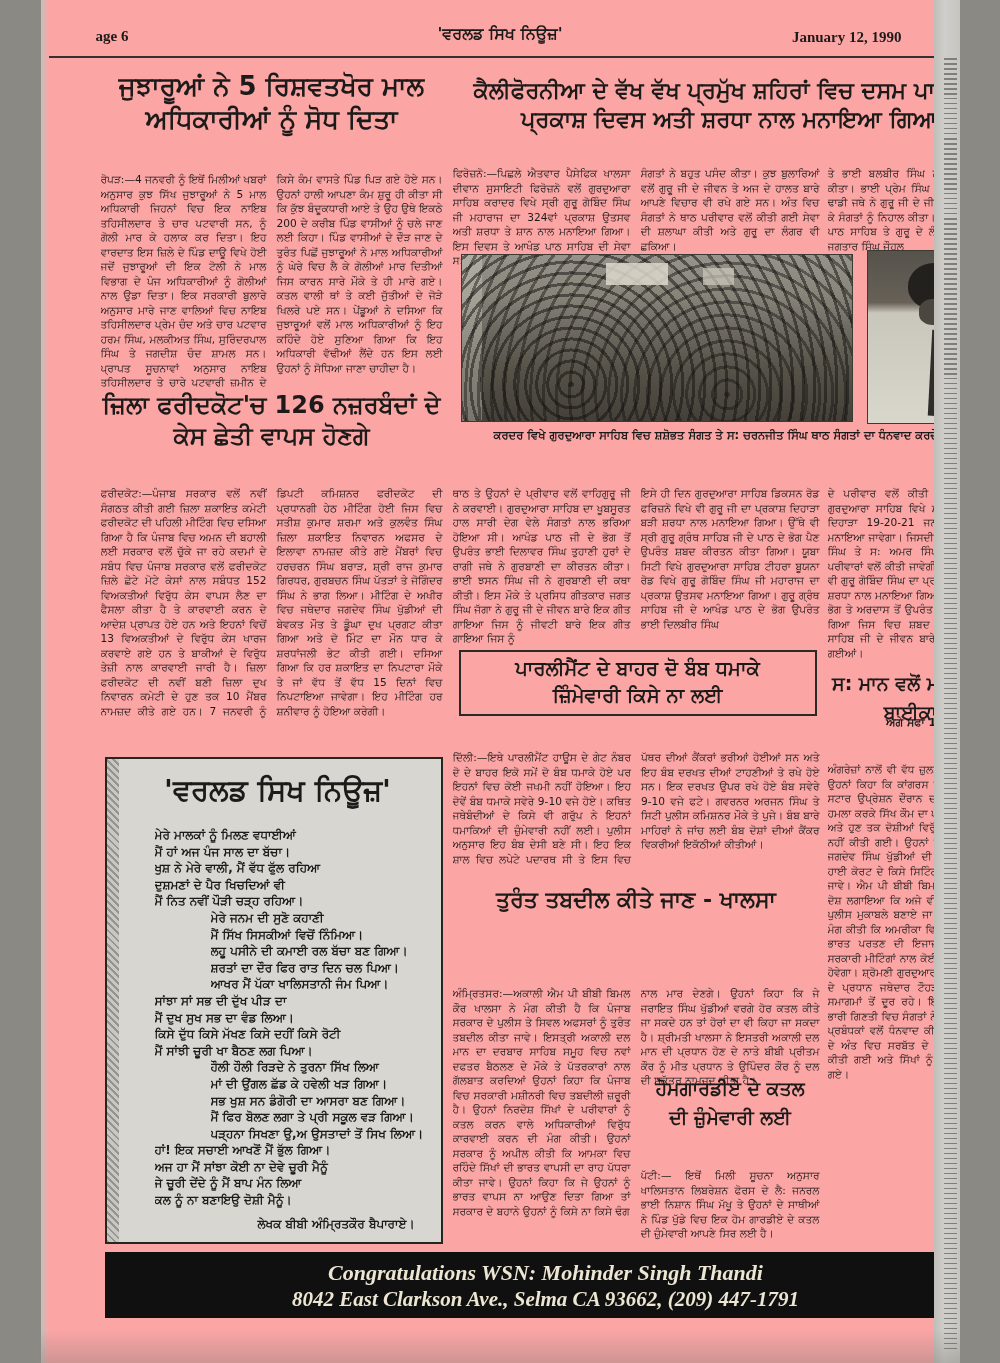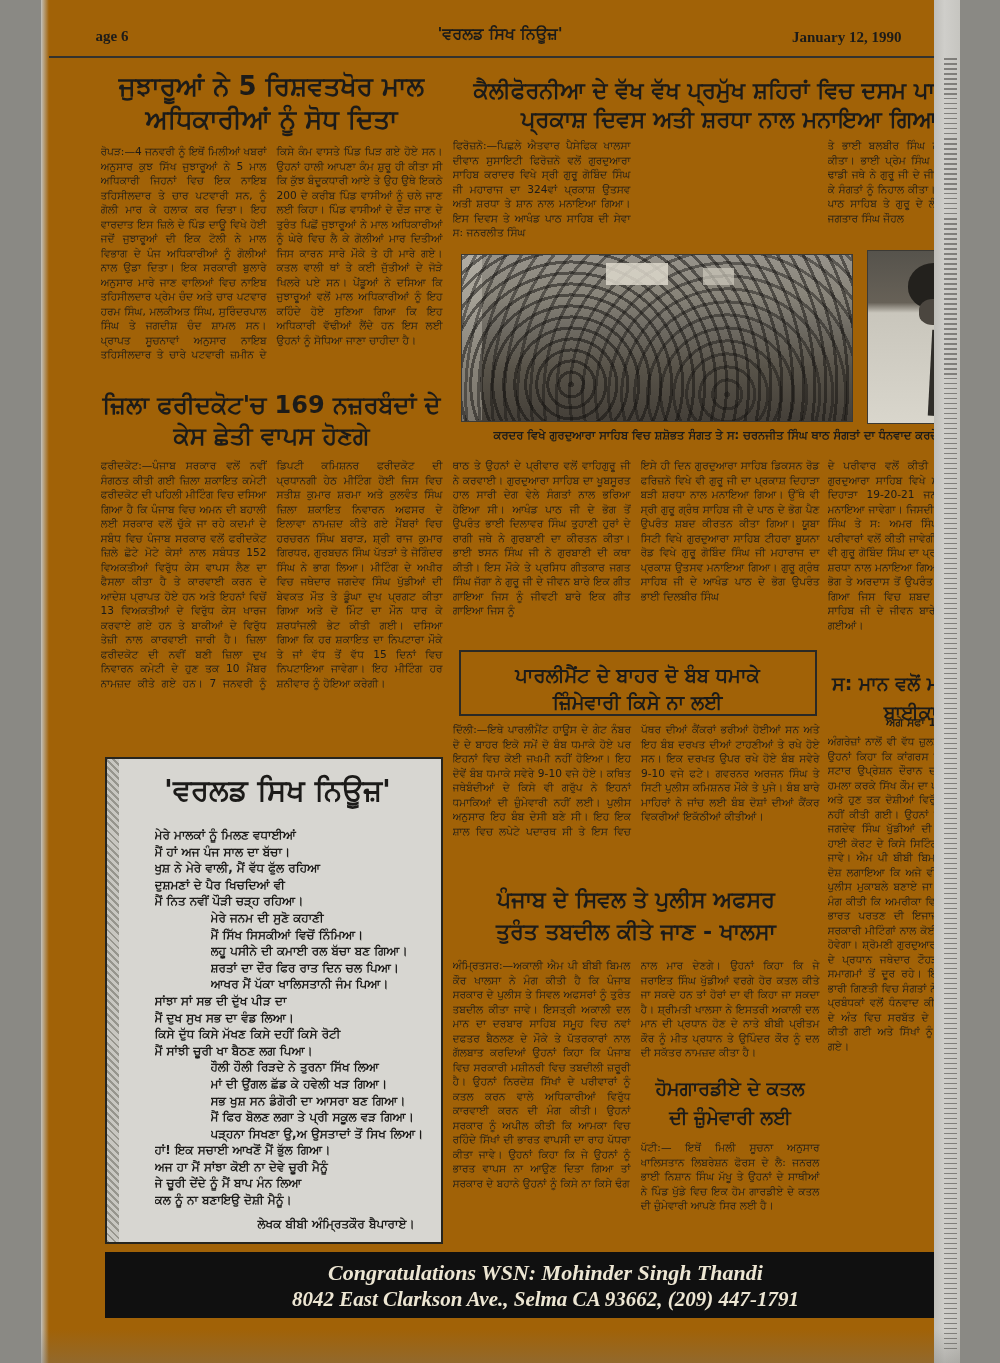--- a/index.html
+++ b/index.html
@@ -1,28 +1,28 @@
 <!DOCTYPE html>
 <html><head>
 <meta charset="utf-8">
 <style>
   html,body{margin:0;padding:0;background:#8a8984;}
-  #page{position:relative;width:919px;height:1363px;margin:0 auto;background:#a16207;
+  #page{position:relative;width:919px;height:1363px;margin:0 auto;background:#fca5a5;
         font-family:"DejaVu Sans",sans-serif;color:#1c1b19;overflow:hidden;}
   #page::after{content:"";position:absolute;left:0;bottom:0;width:100%;height:34px;
         background:linear-gradient(180deg,rgba(120,118,112,0) 0%,rgba(120,118,112,.35) 100%);pointer-events:none;}
   .abs{position:absolute;}
   
   .hdr-page{left:55px;top:28px;font-family:"Liberation Serif",serif;font-weight:bold;font-size:15px;}
   .hdr-mast{left:0;right:0;top:24px;text-align:center;font-weight:bold;font-size:16px;}
   .hdr-date{right:58px;top:29px;font-family:"Liberation Serif",serif;font-weight:bold;font-size:15px;}
   .hdr-rule{left:8px;top:56px;width:960px;height:2px;background:#33322e;}
   
   .hl{font-weight:bold;text-align:center;}
-  .body{font-size:10.6px;line-height:1.37;text-align:justify;overflow:hidden;}
+  .body{font-size:10.6px;line-height:1.37;text-align:justify;overflow:hidden;margin-top:28px;}
   .cols2{column-count:2;column-gap:10px;}
   
   .a1-h{left:62px;top:70px;width:338px;font-size:26px;line-height:1.28;}
   .a1-b{left:60px;top:144px;width:342px;height:242px;}
   .a2-h{left:62px;top:390px;width:338px;font-size:24px;line-height:1.3;}
   .a2-b{left:60px;top:458px;width:342px;height:288px;}
   
   .poem{left:64px;top:757px;width:334px;height:483px;border:2px solid #26251f;background:#d7d6d1;}
   .poem-hatch{left:0;top:0;width:12px;height:100%;
      background:repeating-linear-gradient(45deg,#96958d 0 2px,#c8c7c1 2px 5px);}
@@ -46,21 +46,21 @@
   .pb-sign2{left:62%;top:8%;width:8%;height:10%;background:#cfcabd;opacity:.7;}
   .photo-spk{left:826px;top:250px;width:136px;height:172px;
      background:linear-gradient(180deg,#56534c 0%,#676157 30%,#c9c6bc 36%,#d9d6cc 100%);}
   .spk-turban{left:30%;top:7%;width:38%;height:27%;background:#23211d;border-radius:50% 50% 46% 46%;}
   .spk-face{left:38%;top:28%;width:24%;height:15%;background:#4b463f;border-radius:42%;}
   .spk-mic{left:57%;top:26%;width:28%;height:36%;background:#2c2a26;border-radius:45% 45% 25% 25%;transform:rotate(16deg);}
   .spk-tie{left:46%;top:46%;width:9%;height:50%;background:#2f2d29;transform:rotate(3deg);}
   .spk-cord{left:64%;top:42%;width:3px;height:56%;background:#3a3833;}
   .cal-cap{left:412px;top:428px;width:553px;font-size:11.5px;font-weight:bold;text-align:center;}
   .parl-box{left:418px;top:650px;width:354px;height:62px;border:2px solid #2a2925;}
-  .parl-h{padding-top:10px;font-size:19.5px;line-height:1.4;}
+  .parl-h{padding-top:3px;font-size:19.5px;line-height:1.4;}
   .parl-b{left:412px;top:722px;width:367px;height:156px;}
   .kh-h{left:412px;top:884px;width:367px;font-size:22px;line-height:1.45;}
   .kh-c1{top:958px;height:282px;}
   .kh-c2{top:958px;height:110px;}
   .hg-h{top:1074px;font-size:19px;line-height:1.5;}
   .hg-b{top:1140px;height:100px;}
   .maan-h{top:650px;font-size:19px;line-height:1.5;margin-top:19px;}
   .maan-cont{top:716px;font-size:11px;font-weight:bold;text-align:center;}
   .maan-b{top:734px;height:506px;}
   
@@ -86,21 +86,21 @@
   <div class="abs hdr-date">January 12, 1990</div>
   <div class="abs hdr-rule"></div>
 
   <div class="abs hl a1-h">ਜੁਝਾਰੂਆਂ ਨੇ 5 ਰਿਸ਼ਵਤਖੋਰ ਮਾਲ ਅਧਿਕਾਰੀਆਂ ਨੂੰ ਸੋਧ ਦਿਤਾ</div>
   <div class="abs a1-b body cols2">
     <span>ਰੋਪੜ:—4 ਜਨਵਰੀ ਨੂੰ ਇਥੋਂ ਮਿਲੀਆਂ ਖਬਰਾਂ ਅਨੁਸਾਰ ਕੁਝ ਸਿੱਖ ਜੁਝਾਰੂਆਂ ਨੇ 5 ਮਾਲ ਅਧਿਕਾਰੀ ਜਿਹਨਾਂ ਵਿਚ ਇਕ ਨਾਇਬ ਤਹਿਸੀਲਦਾਰ ਤੇ ਚਾਰ ਪਟਵਾਰੀ ਸਨ, ਨੂੰ ਗੋਲੀ ਮਾਰ ਕੇ ਹਲਾਕ ਕਰ ਦਿਤਾ। ਇਹ ਵਾਰਦਾਤ ਇਸ ਜ਼ਿਲੇ ਦੇ ਪਿੰਡ ਦਾਊ ਵਿਖੇ ਹੋਈ ਜਦੋਂ ਜੁਝਾਰੂਆਂ ਦੀ ਇਕ ਟੋਲੀ ਨੇ ਮਾਲ ਵਿਭਾਗ ਦੇ ਪੰਜ ਅਧਿਕਾਰੀਆਂ ਨੂੰ ਗੋਲੀਆਂ ਨਾਲ ਉਡਾ ਦਿਤਾ। ਇਕ ਸਰਕਾਰੀ ਬੁਲਾਰੇ ਅਨੁਸਾਰ ਮਾਰੇ ਜਾਣ ਵਾਲਿਆਂ ਵਿਚ ਨਾਇਬ ਤਹਿਸੀਲਦਾਰ ਪ੍ਰੇਮ ਚੰਦ ਅਤੇ ਚਾਰ ਪਟਵਾਰ ਹਰਮ ਸਿੰਘ, ਮਲਕੀਅਤ ਸਿੰਘ, ਸੁਰਿੰਦਰਪਾਲ ਸਿੰਘ ਤੇ ਜਗਦੀਸ਼ ਚੰਦ ਸ਼ਾਮਲ ਸਨ। ਪ੍ਰਾਪਤ ਸੂਚਨਾਵਾਂ ਅਨੁਸਾਰ ਨਾਇਬ ਤਹਿਸੀਲਦਾਰ</span>
     <span> </span>
     <span>ਤੇ ਚਾਰੇ ਪਟਵਾਰੀ ਜ਼ਮੀਨ ਦੇ ਕਿਸੇ ਕੰਮ ਵਾਸਤੇ ਪਿੰਡ ਪਿੜ ਗਏ ਹੋਏ ਸਨ। ਉਹਨਾਂ ਹਾਲੀ ਆਪਣਾ ਕੰਮ ਸ਼ੁਰੂ ਹੀ ਕੀਤਾ ਸੀ ਕਿ ਕੁੱਝ ਬੰਦੂਕਧਾਰੀ ਆਏ ਤੇ ਉਹ ਉਥੇ ਇਕਠੇ 200 ਦੇ ਕਰੀਬ ਪਿੰਡ ਵਾਸੀਆਂ ਨੂੰ ਚਲੇ ਜਾਣ ਲਈ ਕਿਹਾ। ਪਿੰਡ ਵਾਸੀਆਂ ਦੇ ਦੌੜ ਜਾਣ ਦੇ ਤੁਰੰਤ ਪਿਛੋਂ ਜੁਝਾਰੂਆਂ ਨੇ ਮਾਲ ਅਧਿਕਾਰੀਆਂ ਨੂੰ ਘੇਰੇ ਵਿਚ ਲੈ ਕੇ ਗੋਲੀਆਂ ਮਾਰ ਦਿਤੀਆਂ ਜਿਸ ਕਾਰਨ ਸਾਰੇ ਮੌਕੇ ਤੇ ਹੀ ਮਾਰੇ ਗਏ। ਕਤਲ ਵਾਲੀ ਥਾਂ ਤੇ ਕਈ ਜੁੱਤੀਆਂ ਦੇ ਜੋੜੇ ਖਿਲਰੇ ਪਏ ਸਨ। ਪੇਂਡੂਆਂ ਨੇ ਦਸਿਆ ਕਿ ਜੁਝਾਰੂਆਂ ਵਲੋਂ ਮਾਲ ਅਧਿਕਾਰੀਆਂ ਨੂੰ ਇਹ ਕਹਿੰਦੇ ਹੋਏ ਸੁਣਿਆ ਗਿਆ ਕਿ ਇਹ ਅਧਿਕਾਰੀ ਵੱਢੀਆਂ ਲੈਂਦੇ ਹਨ ਇਸ ਲਈ ਉਹਨਾਂ ਨੂੰ ਸੋਧਿਆ ਜਾਣਾ ਚਾਹੀਦਾ ਹੈ।</span>
   </div>
 
-  <div class="abs hl a2-h">ਜ਼ਿਲਾ ਫਰੀਦਕੋਟ'ਚ 169 ਨਜ਼ਰਬੰਦਾਂ ਦੇ ਕੇਸ ਛੇਤੀ ਵਾਪਸ ਹੋਣਗੇ</div>
+  <div class="abs hl a2-h">ਜ਼ਿਲਾ ਫਰੀਦਕੋਟ'ਚ 126 ਨਜ਼ਰਬੰਦਾਂ ਦੇ ਕੇਸ ਛੇਤੀ ਵਾਪਸ ਹੋਣਗੇ</div>
   <div class="abs a2-b body cols2">
     <span>ਫਰੀਦਕੋਟ:—ਪੰਜਾਬ ਸਰਕਾਰ ਵਲੋਂ ਨਵੀਂ ਸੰਗਠਤ ਕੀਤੀ ਗਈ ਜ਼ਿਲਾ ਸ਼ਕਾਇਤ ਕਮੇਟੀ ਫਰੀਦਕੋਟ ਦੀ ਪਹਿਲੀ ਮੀਟਿੰਗ ਵਿਚ ਦਸਿਆ ਗਿਆ ਹੈ ਕਿ ਪੰਜਾਬ ਵਿਚ ਅਮਨ ਦੀ ਬਹਾਲੀ ਲਈ ਸਰਕਾਰ ਵਲੋਂ ਚੁੱਕੇ ਜਾ ਰਹੇ ਕਦਮਾਂ ਦੇ ਸਬੰਧ ਵਿਚ ਪੰਜਾਬ ਸਰਕਾਰ ਵਲੋਂ ਫਰੀਦਕੋਟ ਜ਼ਿਲੇ ਛੋਟੇ ਮੋਟੇ ਕੇਸਾਂ ਨਾਲ ਸਬੰਧਤ 152 ਵਿਅਕਤੀਆਂ ਵਿਰੁੱਧ ਕੇਸ ਵਾਪਸ ਲੈਣ ਦਾ ਫੈਸਲਾ ਕੀਤਾ ਹੈ ਤੇ ਕਾਰਵਾਈ ਕਰਨ ਦੇ ਆਦੇਸ਼ ਪ੍ਰਾਪਤ ਹੋਏ ਹਨ ਅਤੇ ਇਹਨਾਂ ਵਿਚੋਂ 13 ਵਿਅਕਤੀਆਂ ਦੇ ਵਿਰੁੱਧ ਕੇਸ ਖਾਰਜ ਕਰਵਾਏ ਗਏ ਹਨ ਤੇ ਬਾਕੀਆਂ ਦੇ ਵਿਰੁੱਧ ਤੇਜ਼ੀ ਨਾਲ ਕਾਰਵਾਈ ਜਾਰੀ ਹੈ। ਜ਼ਿਲਾ ਫਰੀਦਕੋਟ ਦੀ ਨਵੀਂ ਬਣੀ ਜ਼ਿਲਾ ਦੁਖ ਨਿਵਾਰਨ ਕਮੇਟੀ ਦੇ ਹੁਣ ਤਕ 10 ਮੈਂਬਰ ਨਾਮਜ਼ਦ ਕੀਤੇ ਗਏ ਹਨ। 7 ਜਨਵਰੀ ਨੂੰ ਡਿਪਟੀ ਕਮਿਸ਼ਨਰ ਫਰੀਦਕੋਟ ਦੀ ਪ੍ਰਧਾਨਗੀ ਹੇਠ ਮੀਟਿੰਗ ਹੋਈ ਜਿਸ ਵਿਚ ਸਤੀਸ਼ ਕੁਮਾਰ ਸ਼ਰਮਾ ਅਤੇ</span>
     <span> </span>
     <span>ਕੁਲਵੰਤ ਸਿੰਘ ਜ਼ਿਲਾ ਸ਼ਕਾਇਤ ਨਿਵਾਰਨ ਅਫਸਰ ਦੇ ਇਲਾਵਾ ਨਾਮਜ਼ਦ ਕੀਤੇ ਗਏ ਮੈਂਬਰਾਂ ਵਿਚ ਹਰਚਰਨ ਸਿੰਘ ਬਰਾੜ, ਸ਼੍ਰੀ ਰਾਜ ਕੁਮਾਰ ਗਿਰਧਰ, ਗੁਰਬਚਨ ਸਿੰਘ ਪੱਤੜਾਂ ਤੇ ਜੋਗਿੰਦਰ ਸਿੰਘ ਨੇ ਭਾਗ ਲਿਆ। ਮੀਟਿੰਗ ਦੇ ਅਖੀਰ ਵਿਚ ਜਥੇਦਾਰ ਜਗਦੇਵ ਸਿੰਘ ਖੁੱਡੀਆਂ ਦੀ ਬੇਵਕਤ ਮੌਤ ਤੇ ਡੂੰਘਾ ਦੁਖ ਪ੍ਰਗਟ ਕੀਤਾ ਗਿਆ ਅਤੇ ਦੋ ਮਿੰਟ ਦਾ ਮੌਨ ਧਾਰ ਕੇ ਸ਼ਰਧਾਂਜਲੀ ਭੇਟ ਕੀਤੀ ਗਈ। ਦਸਿਆ ਗਿਆ ਕਿ ਹਰ ਸ਼ਕਾਇਤ ਦਾ ਨਿਪਟਾਰਾ ਮੌਕੇ ਤੇ ਜਾਂ ਵੱਧ ਤੋਂ ਵੱਧ 15 ਦਿਨਾਂ ਵਿਚ ਨਿਪਟਾਇਆ ਜਾਵੇਗਾ। ਇਹ ਮੀਟਿੰਗ ਹਰ ਸ਼ਨੀਵਾਰ ਨੂੰ ਹੋਇਆ ਕਰੇਗੀ।</span>
   </div>
 
   <div class="abs poem">
     <div class="abs poem-hatch"></div>
     <div class="abs poem-title">'ਵਰਲਡ ਸਿਖ ਨਿਊਜ਼'</div>
     <div class="abs poem-lines">
@@ -126,20 +126,21 @@
       <div class="pl">ਹਾਂ! ਇਕ ਸਚਾਈ ਆਖਣੋਂ ਮੈਂ ਭੁੱਲ ਗਿਆ।</div>
       <div class="pl">ਅਜ ਹਾ ਮੈਂ ਸਾਂਝਾ ਕੋਈ ਨਾ ਦੇਵੇ ਚੂਰੀ ਮੈਨੂੰ</div>
       <div class="pl">ਜੇ ਚੂਰੀ ਦੇਂਦੇ ਨੂੰ ਮੈਂ ਬਾਪ ਮੰਨ ਲਿਆ</div>
       <div class="pl">ਕਲ ਨੂੰ ਨਾ ਬਣਾਇਉ ਦੋਸ਼ੀ ਮੈਨੂੰ।</div>
     </div>
     <div class="abs poem-author">ਲੇਖਕ ਬੀਬੀ ਅੰਮ੍ਰਿਤਕੌਰ ਬੈਪਾਰਾਏ।</div>
   </div>
 
   <div class="abs hl cal-h">ਕੈਲੀਫੋਰਨੀਆ ਦੇ ਵੱਖ ਵੱਖ ਪ੍ਰਮੁੱਖ ਸ਼ਹਿਰਾਂ ਵਿਚ ਦਸਮ ਪਾਤਸ਼ਾਹ ਪ੍ਰਕਾਸ਼ ਦਿਵਸ ਅਤੀ ਸ਼ਰਧਾ ਨਾਲ ਮਨਾਇਆ ਗਿਆ</div>
   <div class="abs body c1 rb1">ਫਿਰੋਜ਼ਨੋ:—ਪਿਛਲੇ ਐਤਵਾਰ ਪੈਸੇਫਿਕ ਖਾਲਸਾ ਦੀਵਾਨ ਸੁਸਾਇਟੀ ਫਿਰੋਜ਼ਨੋ ਵਲੋਂ ਗੁਰਦੁਆਰਾ ਸਾਹਿਬ ਕਰਾਦਰ ਵਿਖੇ ਸ੍ਰੀ ਗੁਰੂ ਗੋਬਿੰਦ ਸਿੰਘ ਜੀ ਮਹਾਰਾਜ ਦਾ 324ਵਾਂ ਪ੍ਰਕਾਸ਼ ਉਤਸਵ ਅਤੀ ਸ਼ਰਧਾ ਤੇ ਸ਼ਾਨ ਨਾਲ ਮਨਾਇਆ ਗਿਆ। ਇਸ ਦਿਵਸ ਤੇ ਆਖੰਡ ਪਾਠ ਸਾਹਿਬ ਦੀ ਸੇਵਾ ਸ: ਜਨਰਲੀਤ ਸਿੰਘ</div>
+  <div class="abs body c2 rb1">ਸੰਗਤਾਂ ਨੇ ਬਹੁਤ ਪਸੰਦ ਕੀਤਾ। ਕੁਝ ਬੁਲਾਰਿਆਂ ਵਲੋਂ ਗੁਰੂ ਜੀ ਦੇ ਜੀਵਨ ਤੇ ਅਜ ਦੇ ਹਾਲਤ ਬਾਰੇ ਆਪਣੇ ਵਿਚਾਰ ਵੀ ਰਖੇ ਗਏ ਸਨ। ਅੰਤ ਵਿਚ ਸੰਗਤਾਂ ਨੇ ਥਾਠ ਪਰੀਵਾਰ ਵਲੋਂ ਕੀਤੀ ਗਈ ਸੇਵਾ ਦੀ ਸ਼ਲਾਘਾ ਕੀਤੀ ਅਤੇ ਗੁਰੂ ਦਾ ਲੰਗਰ ਵੀ ਛਕਿਆ।</div>
   <div class="abs body c3 rb1">ਤੇ ਭਾਈ ਬਲਬੀਰ ਸਿੰਘ ਨੇ ਸ਼ਬਦ ਕੀਰਤਨ ਕੀਤਾ। ਭਾਈ ਪ੍ਰੇਮ ਸਿੰਘ ਡੁਡਵੇ ਵਾਲਿਆਂ ਦੇ ਢਾਡੀ ਜਥੇ ਨੇ ਗੁਰੂ ਜੀ ਦੇ ਜੀਵਨ ਬਾਰੇ ਵਾਰਾਂ ਗਾ ਕੇ ਸੰਗਤਾਂ ਨੂੰ ਨਿਹਾਲ ਕੀਤਾ। ਇਸ ਦਿਨ ਆਖੰਡ ਪਾਠ ਸਾਹਿਬ ਤੇ ਗੁਰੂ ਦੇ ਲੰਗਰ ਦੀ ਸੇਵਾ ਸ: ਜਗਤਾਰ ਸਿੰਘ ਜੌਹਲ</div>
 
   <div class="abs photo photo-big">
     <div class="abs pb-sign"></div>
     <div class="abs pb-sign2"></div>
   </div>
   <div class="abs photo photo-spk">
     <div class="abs spk-turban"></div>
     <div class="abs spk-face"></div>
     <div class="abs spk-mic"></div>
@@ -158,21 +159,20 @@
       <div>ਜ਼ਿੰਮੇਵਾਰੀ ਕਿਸੇ ਨਾ ਲਈ</div>
     </div>
   </div>
   <div class="abs parl-b body cols2">
     <span>ਦਿੱਲੀ:—ਇਥੇ ਪਾਰਲੀਮੈਂਟ ਹਾਊਸ ਦੇ ਗੇਟ ਨੰਬਰ ਦੋ ਦੇ ਬਾਹਰ ਇਕੋ ਸਮੇਂ ਦੋ ਬੰਬ ਧਮਾਕੇ ਹੋਏ ਪਰ ਇਹਨਾਂ ਵਿਚ ਕੋਈ ਜਖਮੀ ਨਹੀਂ ਹੋਇਆ। ਇਹ ਦੋਵੇਂ ਬੰਬ ਧਮਾਕੇ ਸਵੇਰੇ 9-10 ਵਜੇ ਹੋਏ। ਕਥਿਤ ਜਥੇਬੰਦੀਆਂ ਦੇ ਕਿਸੇ ਵੀ ਗਰੁੱਪ ਨੇ ਇਹਨਾਂ ਧਮਾਕਿਆਂ ਦੀ ਜ਼ੁੰਮੇਵਾਰੀ ਨਹੀਂ ਲਈ। ਪੁਲੀਸ ਅਨੁਸਾਰ ਇਹ ਬੰਬ ਦੇਸੀ ਬਣੇ ਸੀ। ਇਹ ਇਕ ਸ਼ਾਲ ਵਿਚ ਲਪੇਟੇ ਪਦਾਰਥ ਸੀ ਤੇ</span>
     <span> </span>
     <span>ਇਸ ਵਿਚ ਪੱਥਰ ਦੀਆਂ ਕੈਂਕਰਾਂ ਭਰੀਆਂ ਹੋਈਆਂ ਸਨ ਅਤੇ ਇਹ ਬੰਬ ਦਰਖਤ ਦੀਆਂ ਟਾਹਣੀਆਂ ਤੇ ਰਖੇ ਹੋਏ ਸਨ। ਇਕ ਦਰਖਤ ਉਪਰ ਰਖੇ ਹੋਏ ਬੰਬ ਸਵੇਰੇ 9-10 ਵਜੇ ਫਟੇ। ਗਵਰਨਰ ਅਰਜਨ ਸਿੰਘ ਤੇ ਸਿਟੀ ਪੁਲੀਸ ਕਮਿਸ਼ਨਰ ਮੌਕੇ ਤੇ ਪੁਜੇ। ਬੰਬ ਬਾਰੇ ਮਾਹਿਰਾਂ ਨੇ ਜਾਂਚ ਲਈ ਬੰਬ ਦੋਸ਼ਾਂ ਦੀਆਂ ਕੈਂਕਰ ਵਿਕਰੀਆਂ ਇਕੱਠੀਆਂ ਕੀਤੀਆਂ।</span>
   </div>
 
   <div class="abs hl kh-h">
-    <div>ਪੰਜਾਬ ਦੇ ਸਿਵਲ ਤੇ ਪੁਲੀਸ ਅਫਸਰ</div>
     <div>ਤੁਰੰਤ ਤਬਦੀਲ ਕੀਤੇ ਜਾਣ - ਖਾਲਸਾ</div>
   </div>
   <div class="abs body c1 kh-c1">ਅੰਮ੍ਰਿਤਸਰ:—ਅਕਾਲੀ ਐਮ ਪੀ ਬੀਬੀ ਬਿਮਲ ਕੌਰ ਖਾਲਸਾ ਨੇ ਮੰਗ ਕੀਤੀ ਹੈ ਕਿ ਪੰਜਾਬ ਸਰਕਾਰ ਦੇ ਪੁਲੀਸ ਤੇ ਸਿਵਲ ਅਫਸਰਾਂ ਨੂੰ ਤੁਰੰਤ ਤਬਦੀਲ ਕੀਤਾ ਜਾਵੇ। ਇਸਤ੍ਰੀ ਅਕਾਲੀ ਦਲ ਮਾਨ ਦਾ ਦਰਬਾਰ ਸਾਹਿਬ ਸਮੂਹ ਵਿਚ ਨਵਾਂ ਦਫਤਰ ਬੈਠਲਣ ਦੇ ਮੌਕੇ ਤੇ ਪੱਤਰਕਾਰਾਂ ਨਾਲ ਗੱਲਬਾਤ ਕਰਦਿਆਂ ਉਹਨਾਂ ਕਿਹਾ ਕਿ ਪੰਜਾਬ ਵਿਚ ਸਰਕਾਰੀ ਮਸ਼ੀਨਰੀ ਵਿਚ ਤਬਦੀਲੀ ਜ਼ਰੂਰੀ ਹੈ। ਉਹਨਾਂ ਨਿਰਦੋਸ਼ ਸਿੱਖਾਂ ਦੇ ਪਰੀਵਾਰਾਂ ਨੂੰ ਕਤਲ ਕਰਨ ਵਾਲੇ ਅਧਿਕਾਰੀਆਂ ਵਿਰੁੱਧ ਕਾਰਵਾਈ ਕਰਨ ਦੀ ਮੰਗ ਕੀਤੀ। ਉਹਨਾਂ ਸਰਕਾਰ ਨੂੰ ਅਪੀਲ ਕੀਤੀ ਕਿ ਆਮਕਾ ਵਿਚ ਰਹਿੰਦੇ ਸਿੱਖਾਂ ਦੀ ਭਾਰਤ ਵਾਪਸੀ ਦਾ ਰਾਹ ਪੱਧਰਾ ਕੀਤਾ ਜਾਵੇ। ਉਹਨਾਂ ਕਿਹਾ ਕਿ ਜੇ ਉਹਨਾਂ ਨੂੰ ਭਾਰਤ ਵਾਪਸ ਨਾ ਆਉਣ ਦਿਤਾ ਗਿਆ ਤਾਂ ਸਰਕਾਰ ਦੇ ਬਹਾਨੇ ਉਹਨਾਂ ਨੂੰ ਕਿਸੇ ਨਾ ਕਿਸੇ ਢੰਗ</div>
   <div class="abs hl c2 hg-h">
     <div>ਹੋਮਗਾਰਡੀਏ ਦੇ ਕਤਲ</div>
     <div>ਦੀ ਜ਼ੁੰਮੇਵਾਰੀ ਲਈ</div>
   </div>
 
   <div class="abs body c2 kh-c2">ਨਾਲ ਮਾਰ ਦੇਣਗੇ। ਉਹਨਾਂ ਕਿਹਾ ਕਿ ਜੇ ਜਰਾਇਤ ਸਿੰਘ ਖੁੱਡੀਆਂ ਵਰਗੇ ਹੋਰ ਕਤਲ ਕੀਤੇ ਜਾ ਸਕਦੇ ਹਨ ਤਾਂ ਹੋਰਾਂ ਦਾ ਵੀ ਕਿਹਾ ਜਾ ਸਕਦਾ ਹੈ। ਸ਼੍ਰੀਮਤੀ ਖਾਲਸਾ ਨੇ ਇਸਤਰੀ ਅਕਾਲੀ ਦਲ ਮਾਨ ਦੀ ਪ੍ਰਧਾਨ ਹੋਣ ਦੇ ਨਾਤੇ ਬੀਬੀ ਪ੍ਰੀਤਮ ਕੌਰ ਨੂੰ ਮੀਤ ਪ੍ਰਧਾਨ ਤੇ ਉਪਿੰਦਰ ਕੌਰ ਨੂੰ ਦਲ ਦੀ ਸਕੱਤਰ ਨਾਮਜ਼ਦ ਕੀਤਾ ਹੈ।</div>
   <div class="abs body c2 hg-b">ਪੱਟੀ:— ਇਥੋਂ ਮਿਲੀ ਸੂਚਨਾ ਅਨੁਸਾਰ ਖਾਲਿਸਤਾਨ ਲਿਬਰੇਸ਼ਨ ਫੋਰਸ ਦੇ ਲੈ: ਜਨਰਲ ਭਾਈ ਨਿਸ਼ਾਨ ਸਿੰਘ ਮੱਖੂ ਤੇ ਉਹਨਾਂ ਦੇ ਸਾਥੀਆਂ ਨੇ ਪਿੰਡ ਖੁੱਡੇ ਵਿਚ ਇਕ ਹੋਮ ਗਾਰਡੀਏ ਦੇ ਕਤਲ ਦੀ ਜ਼ੁੰਮੇਵਾਰੀ ਆਪਣੇ ਸਿਰ ਲਈ ਹੈ।</div>

